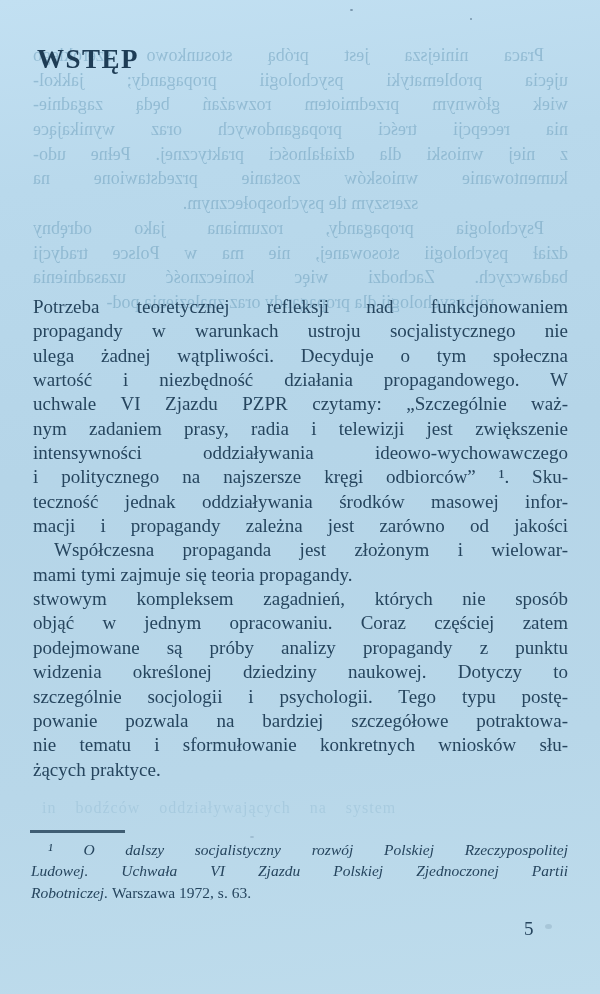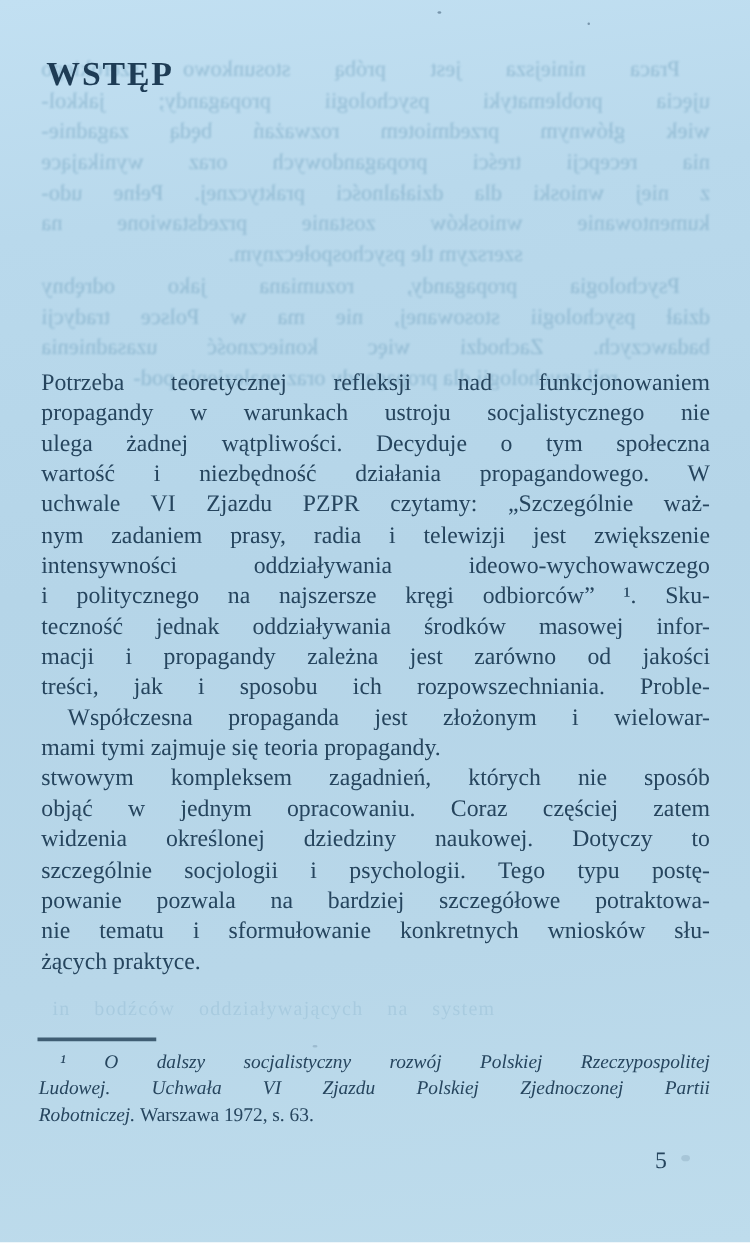--- a/index.html
+++ b/index.html
@@ -93,25 +93,25 @@
       <div class="tl">Potrzeba teoretycznej refleksji nad funkcjonowaniem</div>
       <div class="tl">propagandy w warunkach ustroju socjalistycznego nie</div>
       <div class="tl">ulega żadnej wątpliwości. Decyduje o tym społeczna</div>
       <div class="tl">wartość i niezbędność działania propagandowego. W</div>
       <div class="tl">uchwale VI Zjazdu PZPR czytamy: „Szczególnie waż-</div>
       <div class="tl">nym zadaniem prasy, radia i telewizji jest zwiększenie</div>
       <div class="tl">intensywności oddziaływania ideowo-wychowawczego</div>
       <div class="tl">i politycznego na najszersze kręgi odbiorców” ¹. Sku-</div>
       <div class="tl">teczność jednak oddziaływania środków masowej infor-</div>
       <div class="tl">macji i propagandy zależna jest zarówno od jakości</div>
-      <div class="tl">treści, jak i sposobu ich rozpowszechniania. Proble-</div>
       <div class="tl ind">Współczesna propaganda jest złożonym i wielowar-</div>
       <div class="tl plast">mami tymi zajmuje się teoria propagandy.</div>
       <div class="tl">stwowym kompleksem zagadnień, których nie sposób</div>
       <div class="tl">objąć w jednym opracowaniu. Coraz częściej zatem</div>
+      <div class="tl">podejmowane są próby analizy propagandy z punktu</div>
       <div class="tl">widzenia określonej dziedziny naukowej. Dotyczy to</div>
       <div class="tl">szczególnie socjologii i psychologii. Tego typu postę-</div>
       <div class="tl">powanie pozwala na bardziej szczegółowe potraktowa-</div>
       <div class="tl">nie tematu i sformułowanie konkretnych wniosków słu-</div>
       <div class="tl plast">żących praktyce.</div>
     </div>
 
   <div class="footnote-rule"></div>
 
   <div class="footnote">

